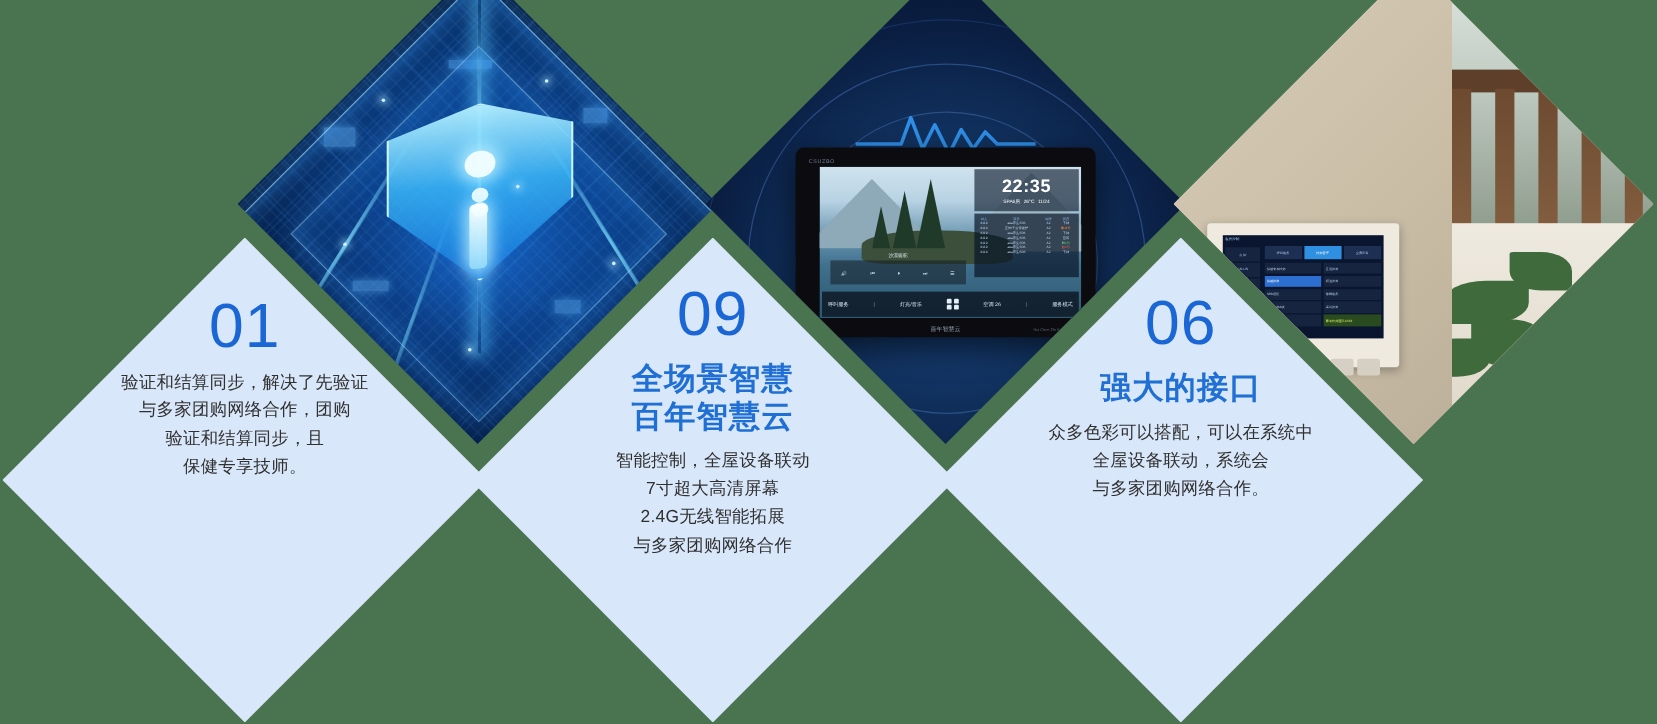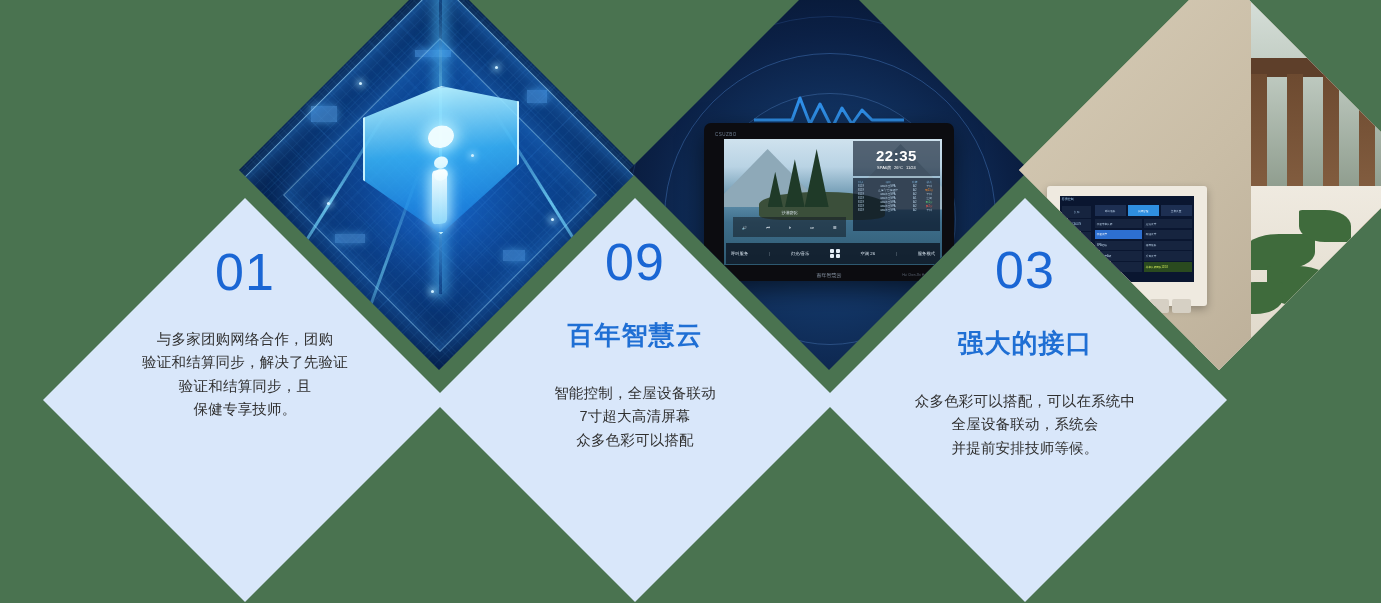--- a/index.html
+++ b/index.html
@@ -3,21 +3,21 @@
 <meta charset="utf-8">
 <style>
   html,body{margin:0;padding:0;}
   body{
     width:1381px;height:603px;
     background:#4a7350;
     font-family:"Liberation Sans","DejaVu Sans",sans-serif;
     overflow:hidden;
     position:relative;
   }
-  .stage{position:absolute;left:0;top:0;width:1270px;height:603px;margin-left:41px;}
+  .stage{position:absolute;left:0;top:0;width:1270px;height:603px;}
 
   
   .dia{
     position:absolute;
     clip-path:polygon(50% 0%,100% 50%,50% 100%,0% 50%);
     overflow:hidden;
   }
 
   
   .pic{width:400px;height:400px;}
@@ -197,21 +197,20 @@
   #txt-1{left:2px;top:198px;}
   #txt-2{left:392px;top:198px;}
   #txt-3{left:782px;top:198px;}
 
   .txt .content{
     position:absolute;left:0;right:0;top:0;bottom:0;
     display:flex;flex-direction:column;align-items:center;
     text-align:center;
     padding-top:52px;
     box-sizing:border-box;
-    gap:20px;
   }
   .num{
     font-size:52px;line-height:1;color:#1a66d4;
     font-weight:400;letter-spacing:1px;
   }
   .head{
     margin-top:12px;
     font-size:26px;line-height:1.22;color:#1f6fd4;font-weight:700;
     letter-spacing:1px;
   }
@@ -443,47 +442,49 @@
           <s></s>
         </div>
       </div>
     </div>
   </div>
 
   <div class="dia txt" id="txt-1">
     <div class="content">
       <div class="num">01</div>
       <div class="desc">
+        <div>验证和结算同步，解决了先验证</div>
         <div>与多家团购网络合作，团购</div>
-        <div>验证和结算同步，解决了先验证</div>
         <div>验证和结算同步，且</div>
         <div>保健专享技师。</div>
       </div>
     </div>
   </div>
 
   <div class="dia txt" id="txt-2">
     <div class="content">
       <div class="num">09</div>
       <div class="head">
+        <div>全场景智慧</div>
         <div>百年智慧云</div>
       </div>
       <div class="desc">
         <div>智能控制，全屋设备联动</div>
         <div>7寸超大高清屏幕</div>
-        <div>众多色彩可以搭配</div>
+        <div>2.4G无线智能拓展</div>
+        <div>与多家团购网络合作</div>
       </div>
     </div>
   </div>
 
   <div class="dia txt" id="txt-3">
     <div class="content">
-      <div class="num">03</div>
+      <div class="num">06</div>
       <div class="head">强大的接口</div>
       <div class="desc">
         <div>众多色彩可以搭配，可以在系统中</div>
         <div>全屋设备联动，系统会</div>
-        <div>并提前安排技师等候。</div>
+        <div>与多家团购网络合作。</div>
       </div>
     </div>
   </div>
 
 </div>
 
 </body></html>

